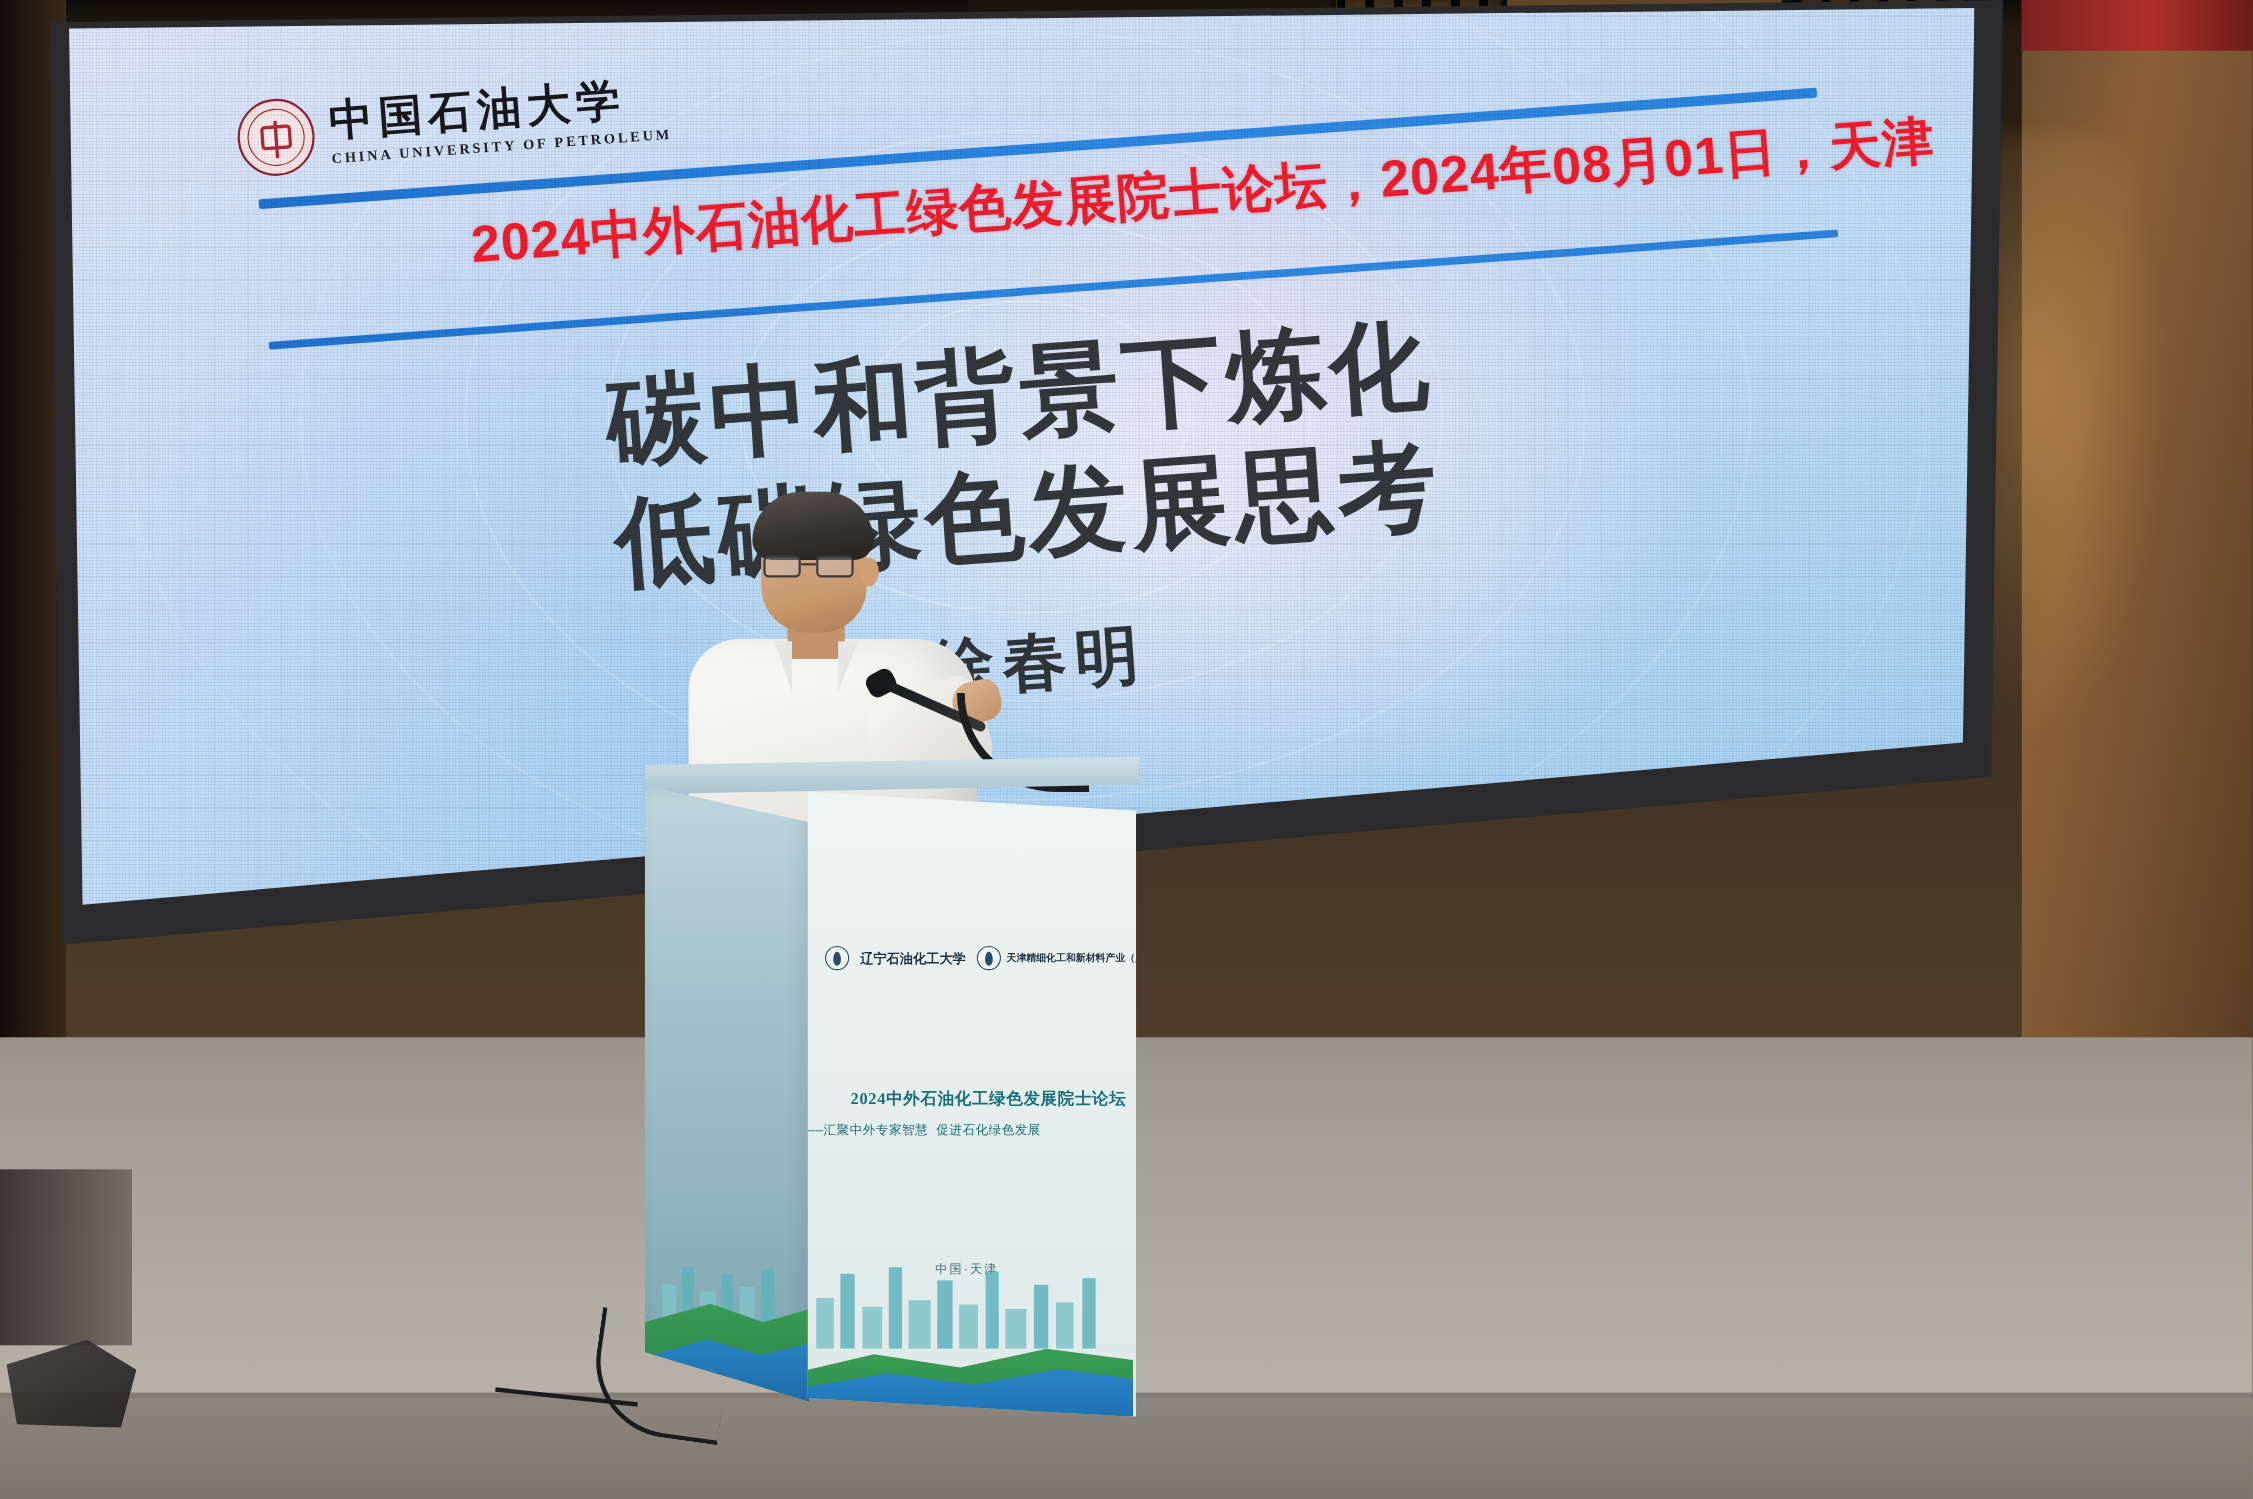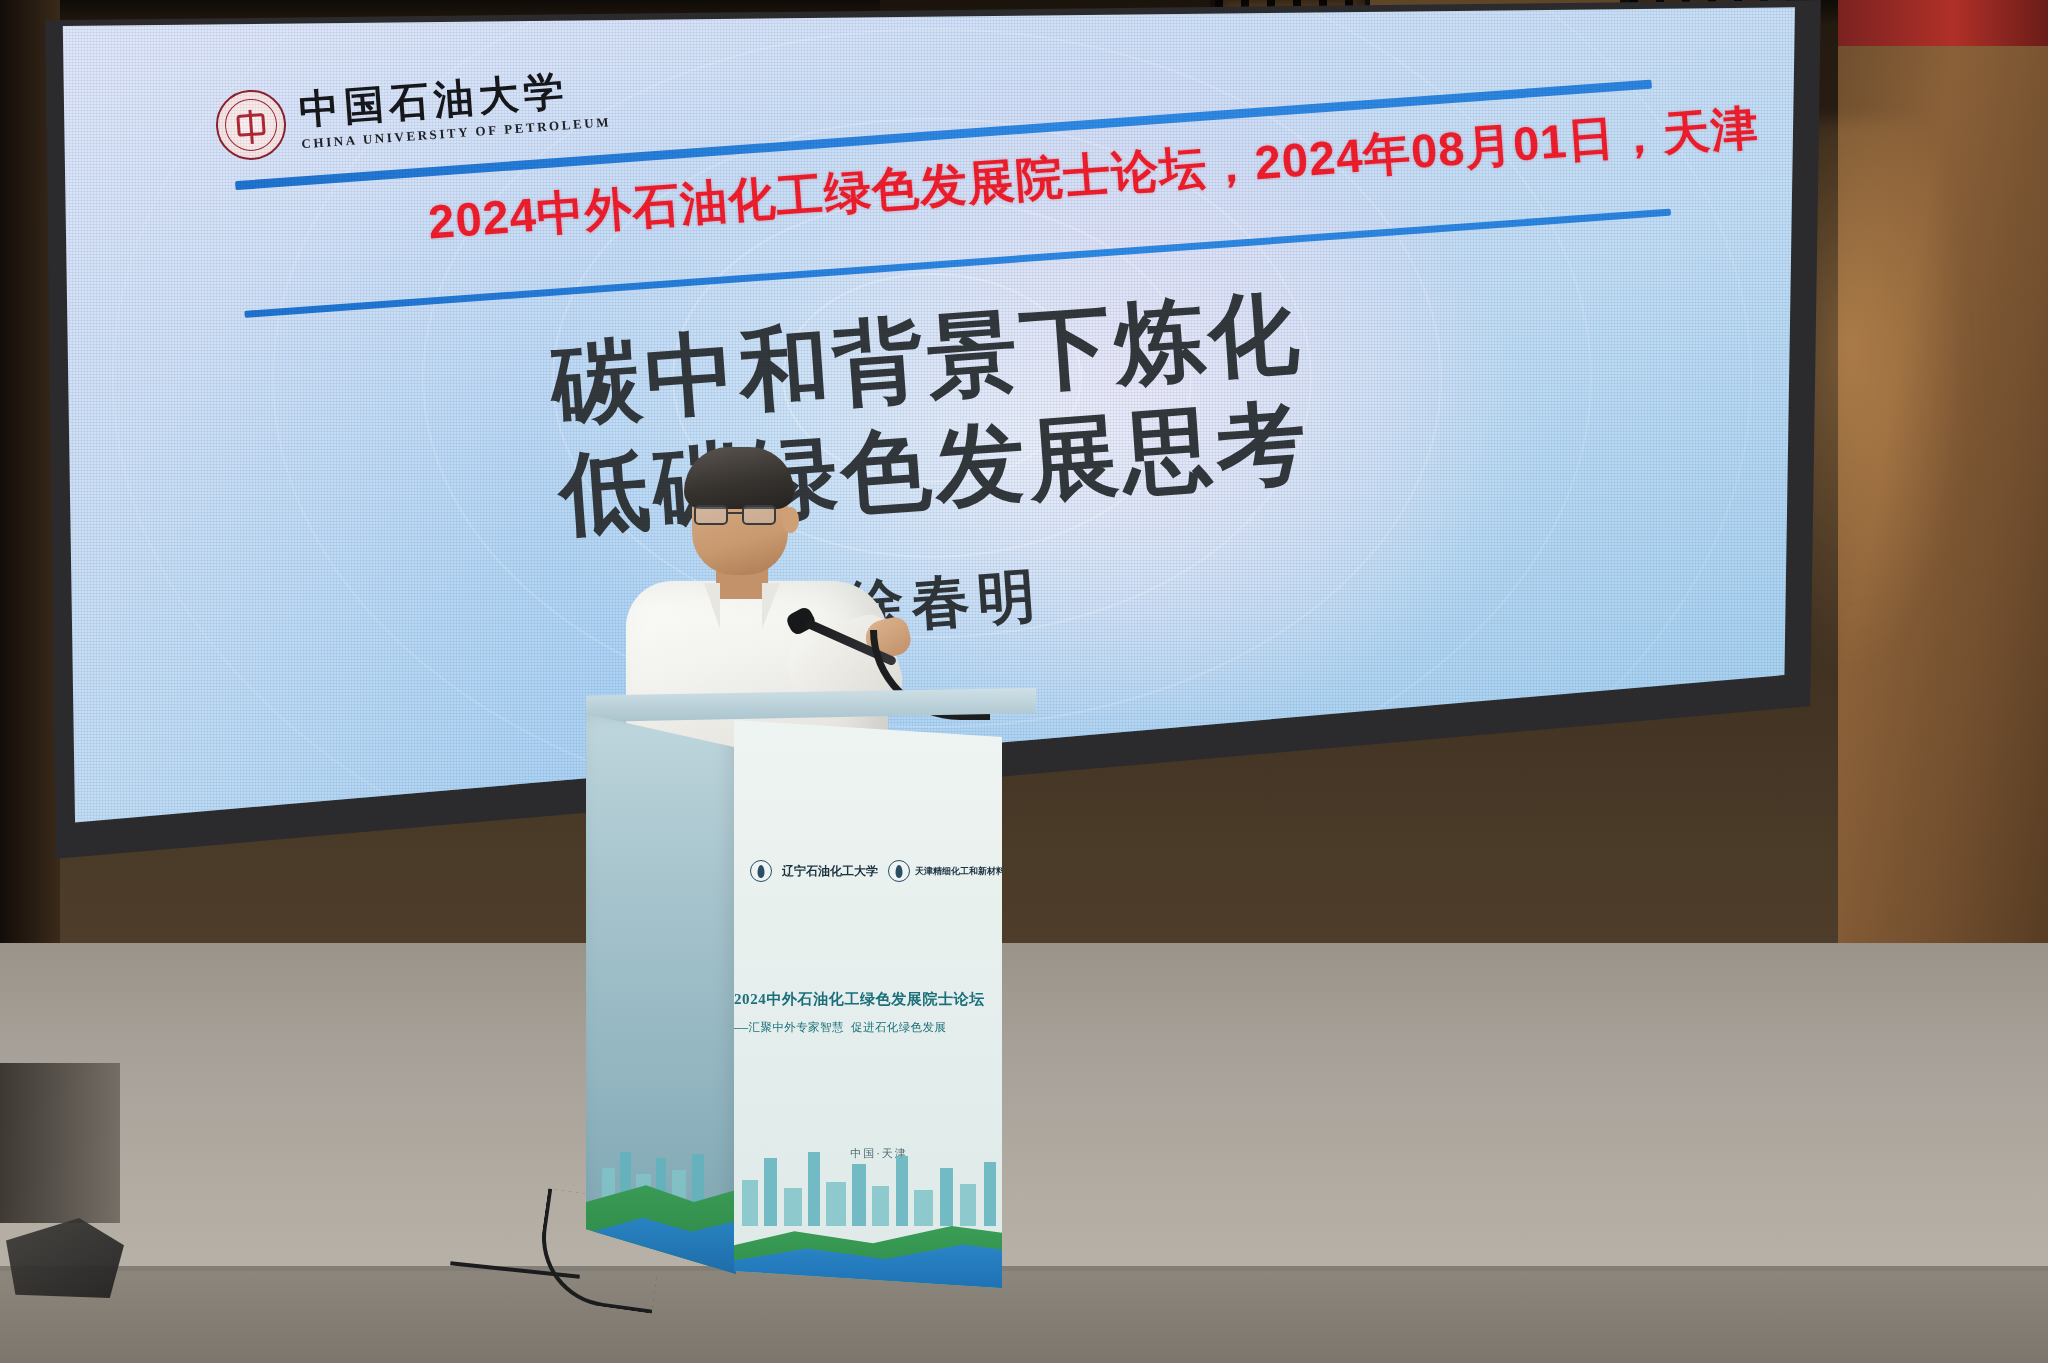--- a/index.html
+++ b/index.html
@@ -298,21 +298,21 @@
     background: linear-gradient(180deg, #cfe0e6, #a9c3cd);
     clip-path: polygon(0% 22%, 100% 0%, 100% 74%, 0% 100%);
   }
   .podium-left {
     position: absolute; left: 0; top: 26px; width: 150px; height: 560px;
     background: linear-gradient(180deg, #bfd6dd 0%, #a7c4cd 30%, #8fb3be 70%, #7aa3b0 100%);
     clip-path: polygon(0% 0%, 100% 6%, 100% 100%, 0% 92%);
     box-shadow: inset -6px 0 18px rgba(0,0,0,.10);
   }
   .podium-face {
-    position: absolute; left: 148px; top: 32px; width: 268px; height: 568px;
+    position: absolute; left: 148px; top: 32px; width: 299px; height: 568px;
     background: linear-gradient(180deg, #eef4f2 0%, #e8f0ee 36%, #e3edeb 62%, #dfeae8 100%);
     clip-path: polygon(0% 0%, 100% 3%, 100% 100%, 0% 97%);
     overflow: hidden;
   }
   .podium-logos {
     position: absolute; left: 16px; top: 140px; width: 258px;
     display: flex; align-items: center; gap: 10px;
   }
   .plogo-seal {
     width: 22px; height: 22px; border-radius: 50%;
@@ -325,21 +325,21 @@
   }
   .plogo-name {
     font-size: 12px; font-weight: 700; color: #1c3242; white-space: nowrap;
     font-family: "Liberation Serif", "DejaVu Serif", serif;
   }
   .plogo2 {
     display: flex; align-items: center; gap: 5px;
   }
   .plogo2-text { font-size: 9px; color: #1c3242; white-space: nowrap; font-weight: 700; }
   .podium-title {
-    position: absolute; left: 0; top: 270px; width: 290px; text-align: left;
+    position: absolute; left: 0; top: 270px; width: 290px; text-align: right;
     font-size: 15px; font-weight: 700; color: #1a6f7a; letter-spacing: .6px;
     font-family: "Liberation Serif", "DejaVu Serif", serif;
   }
   .podium-sub {
     position: absolute; left: 0; top: 300px; width: 290px; text-align: left;
     font-size: 11.5px; color: #1a6f7a; letter-spacing: .4px;
     font-family: Liberation Mono, monospace;
   }
   .podium-city {
     position: absolute; left: 0; top: 380px; width: 290px; text-align: center;

